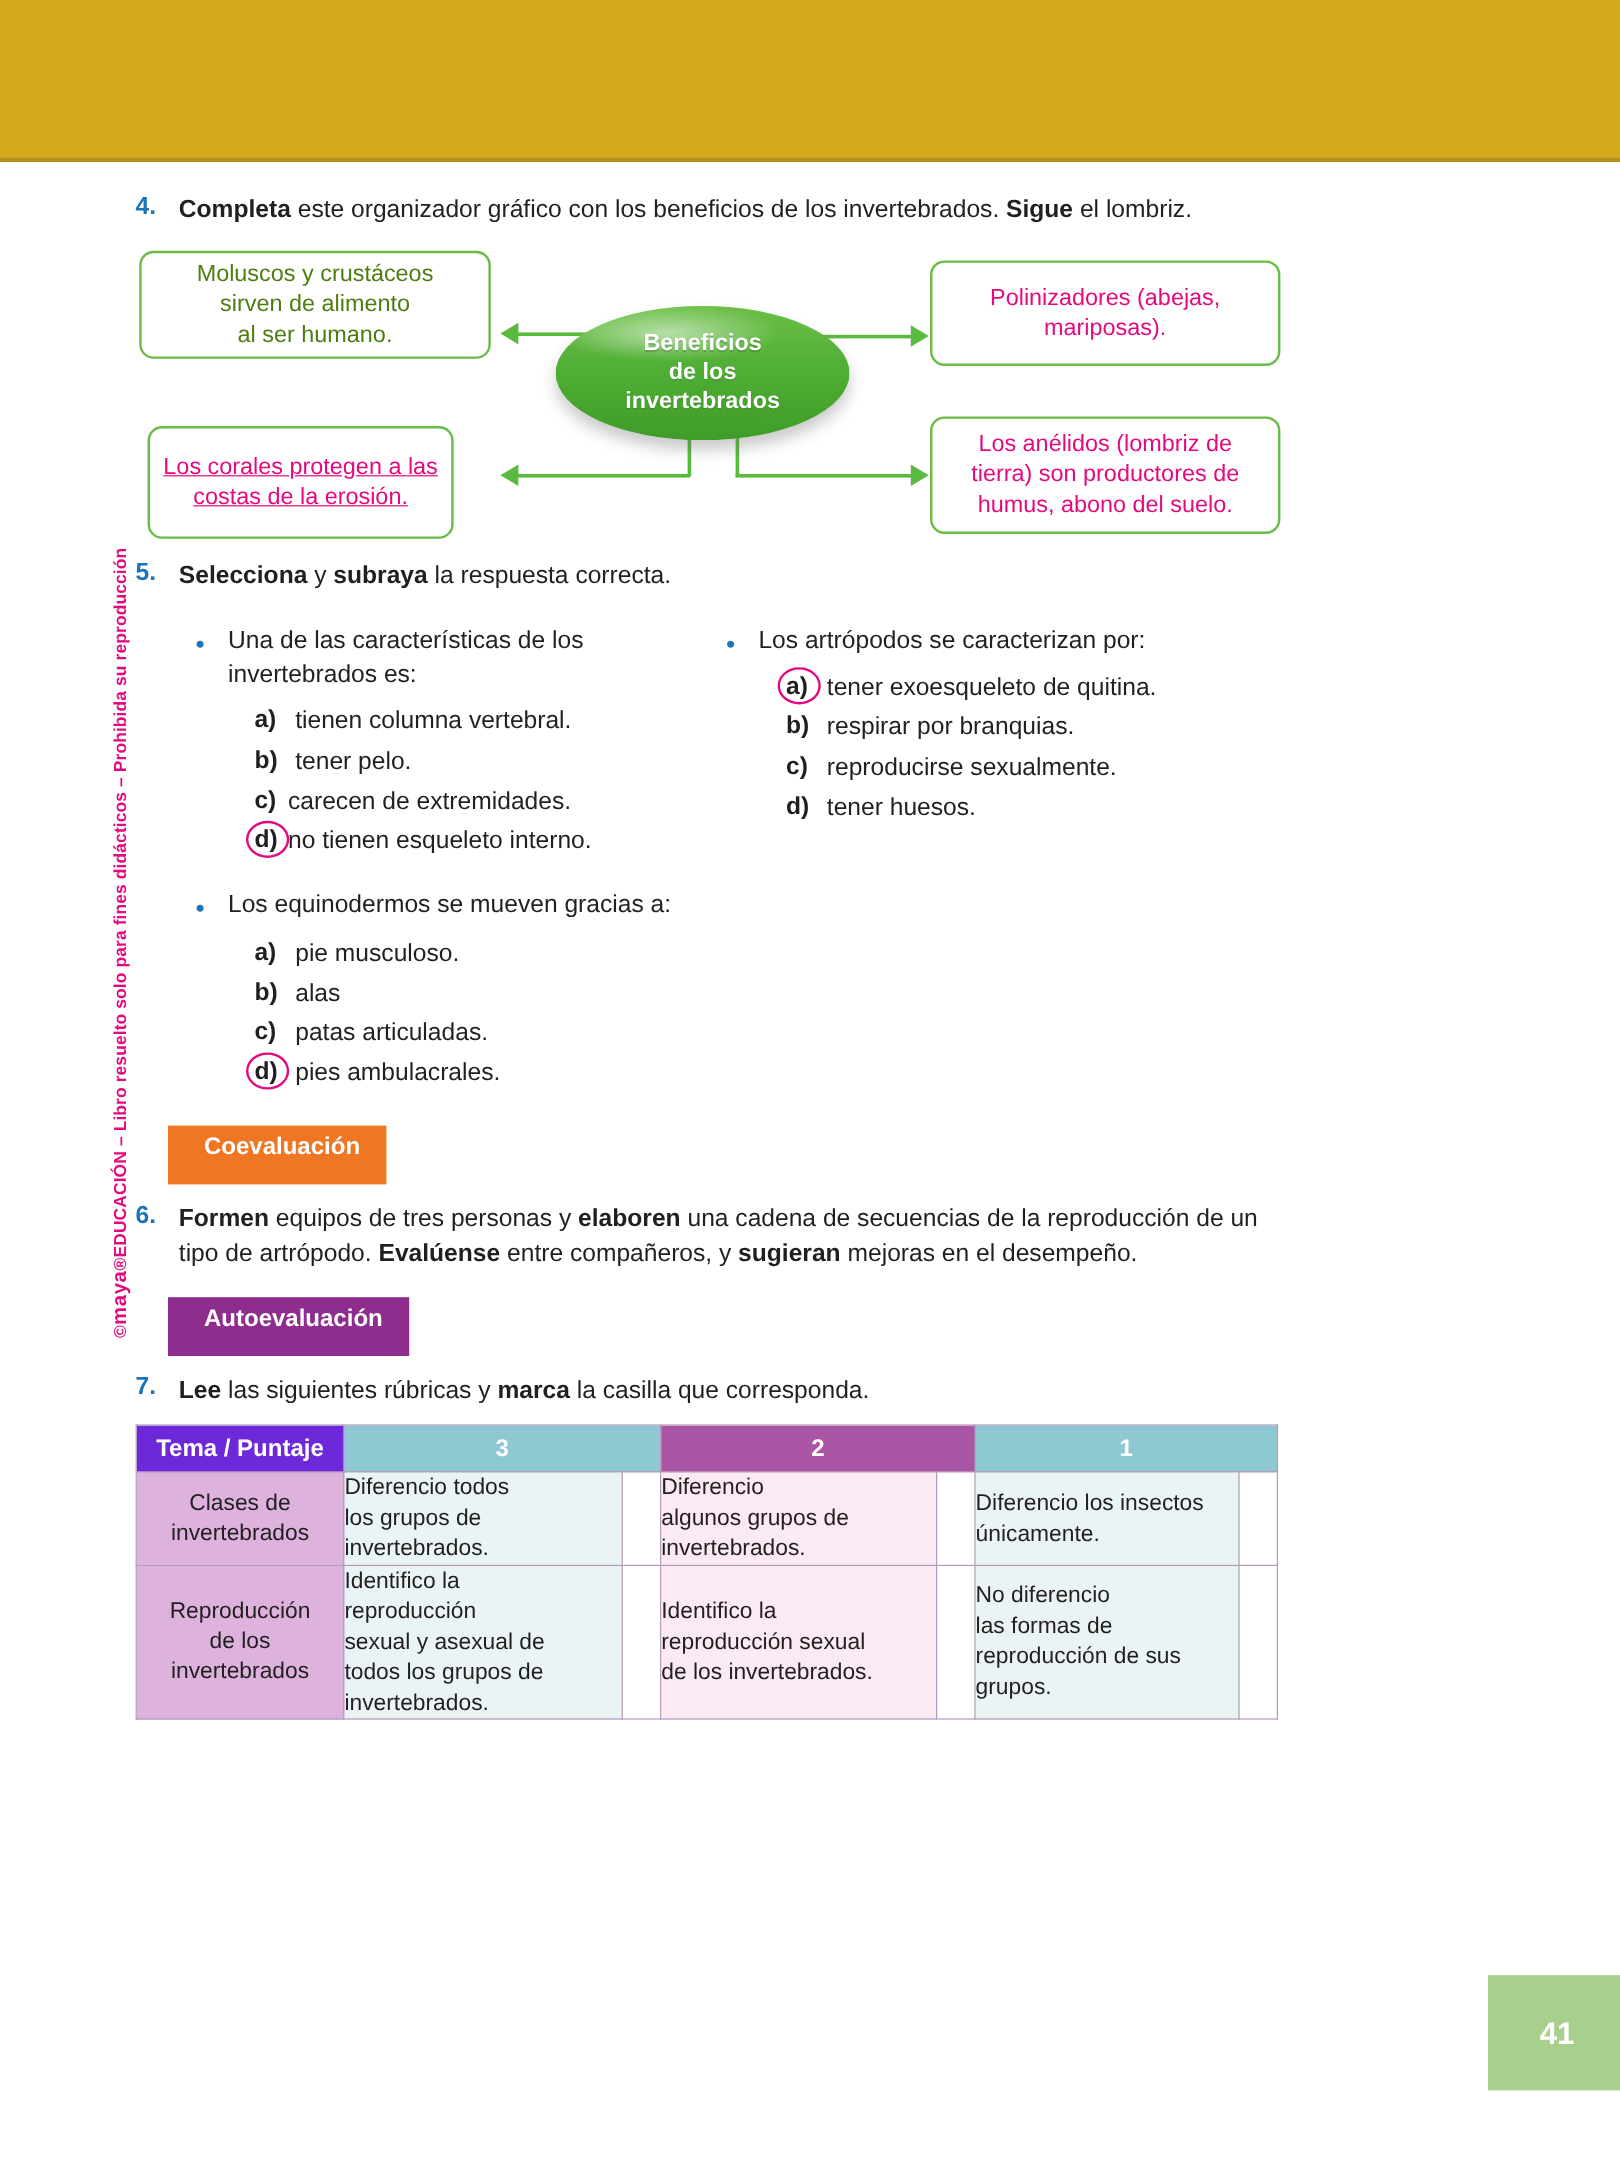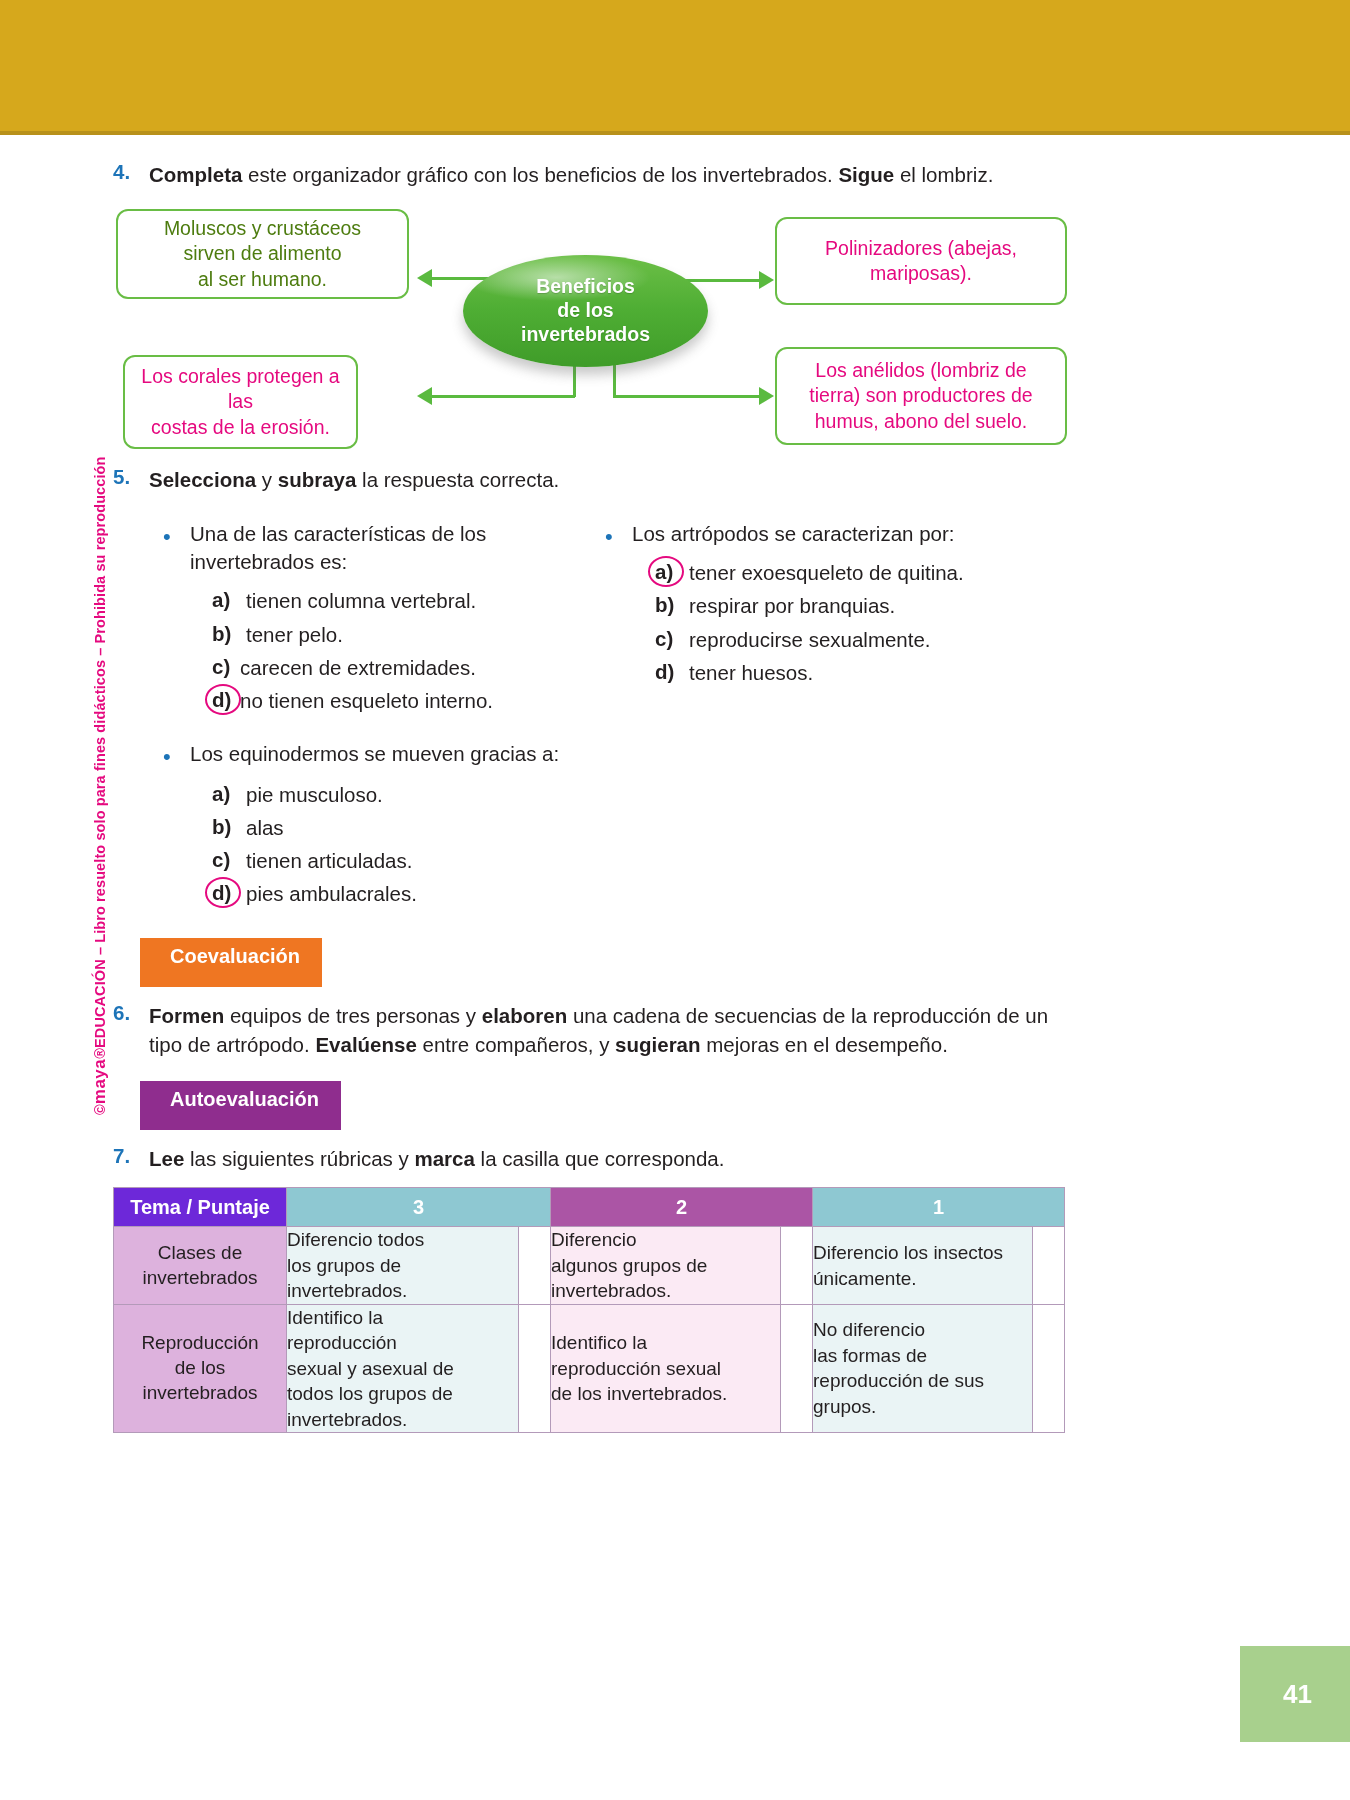--- a/index.html
+++ b/index.html
@@ -58,21 +58,21 @@
     display:flex;align-items:center;justify-content:center;
     text-align:center;
     font-size:19.5px;line-height:1.3;
     padding:6px 10px;
     box-sizing:border-box;
   }
   .obox.example{color:#4d7c0f;}
   .obox.answer{color:#e5097f;}
   .obox.tl{left:3px;  top:2px;   width:293px;height:90px;}
   .obox.tr{left:662px;top:10px;  width:292px;height:88px;}
-  .obox.bl{left:10px; top:148px; width:235px;height:94px;}
+  .obox.bl{left:10px; top:148px; width:255px;height:94px;text-decoration:underline;}
   .obox.br{left:662px;top:140px; width:292px;height:98px;}
 
   .ellipse{
     position:absolute;left:350px;top:48px;width:245px;height:112px;
     border-radius:50%;
     background:
       radial-gradient(ellipse 62% 34% at 38% 20%, rgba(255,255,255,.55) 0%, rgba(255,255,255,0) 62%),
       linear-gradient(180deg,#6cbf47 0%,#4fae34 48%,#3f9c29 100%);
     box-shadow:0 8px 12px rgba(90,90,90,.32);
     display:flex;align-items:center;justify-content:center;
@@ -269,21 +269,21 @@
         <div class="opt">
           <span class="opt-letter">a)</span>
           <span class="opt-body">pie musculoso.</span>
         </div>
         <div class="opt">
           <span class="opt-letter">b)</span>
           <span class="opt-body">alas</span>
         </div>
         <div class="opt">
           <span class="opt-letter">c)</span>
-          <span class="opt-body">tienen articuladas.</span>
+          <span class="opt-body">patas articuladas.</span>
         </div>
         <div class="opt">
           <span class="opt-letter"><span class="ring"></span><span>d)</span></span>
           <span class="opt-body">pies ambulacrales.</span>
         </div>
       </div>
     </div>
 
     <div class="colR">
       <div class="bullet-item" style="margin-top:16px;margin-left:22px;">

